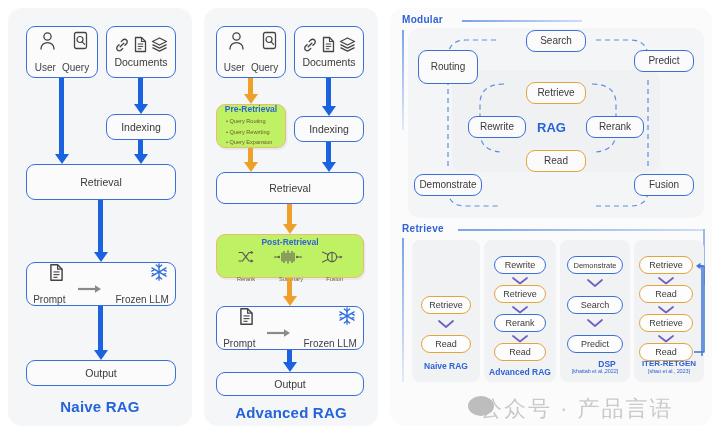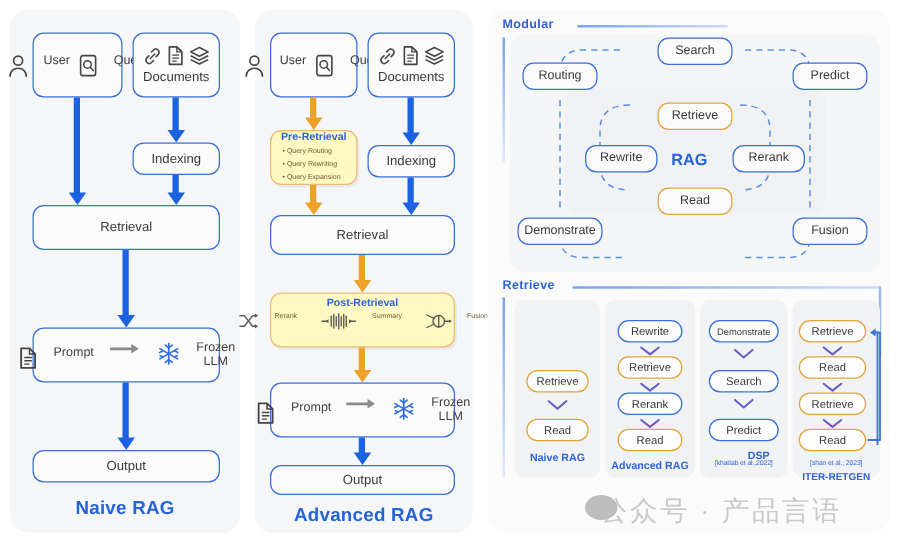--- a/index.html
+++ b/index.html
@@ -28,21 +28,21 @@
     border-radius: 9px;
     display: flex; flex-direction: column;
     align-items: center; justify-content: center;
     color: #3a3a3a;
     font-size: 10.5px;
     text-align: center;
     line-height: 1.15;
   }
   .node.orange { border-color: #e3a43c; }
   .node.amberfill {
-    background: #fef9c3;
+    background: #bef264;
     border: 1.4px solid #efb974;
     box-shadow: 1.5px 2px 0 rgba(0,0,0,.05);
   }
   .arr-blue  { background: #1a62e0; }
   .arr-amber { background: #eda12a; }
 
   .vline { position: absolute; width: 5px; }
   .vhead {
     position: absolute; width: 0; height: 0;
     border-left: 7px solid transparent;
@@ -52,21 +52,21 @@
   .vhead.amber { border-top: 10px solid #eda12a; }
 
   .caption {
     position: absolute; width: 100%; text-align: center;
     color: #2563d9; font-weight: bold; font-size: 15px;
     letter-spacing: .2px;
   }
 
   
   .icon-row { display: flex; align-items: flex-end; gap: 8px; justify-content: center; }
-  .icon-cell { display: flex; flex-direction: row; align-items: flex-start; gap: 12px; }
+  .icon-cell { display: flex; flex-direction: column; align-items: flex-end; gap: 12px; }
   .icon-cell .lbl { font-size: 10px; color: #3f3f3f; }
   svg { display: block; }
 
   
   .sec-title {
     position: absolute;
     color: #2f63d4; font-weight: bold; font-size: 10px;
     letter-spacing: .3px;
   }
   .sec-rule {
@@ -482,21 +482,21 @@
 
       <g fill="none" stroke="#5c8fe3" stroke-width="1.2" stroke-dasharray="5,4">
         <path d="M96 56 Q72 56 72 76 L72 104 Q72 124 96 124"></path>
         <path d="M184 56 Q208 56 208 76 L208 104 Q208 124 184 124"></path>
       </g>
     </svg>
 
     <div class="node" style="left:136px; top:22px; width:60px; height:22px; font-size:10px;">
       <span>Search</span>
     </div>
-    <div class="node" style="left:28px; top:42px; width:60px; height:22px; font-size:10px;">
+    <div class="node" style="left:28px; top:42px; width:60px; height:34px; font-size:10px;">
       <span>Routing</span>
     </div>
     <div class="node" style="left:244px; top:42px; width:60px; height:22px; font-size:10px;">
       <span>Predict</span>
     </div>
     <div class="node" style="left:24px; top:166px; width:68px; height:22px; font-size:10px;">
       <span>Demonstrate</span>
     </div>
     <div class="node" style="left:244px; top:166px; width:60px; height:22px; font-size:10px;">
       <span>Fusion</span>
@@ -599,20 +599,20 @@
     <div class="pat-node orange" style="left:249px; top:335px; width:54px; height:18px;">
       <span>Read</span>
     </div>
 
     <svg class="chev" style="left:300px; top:248px;" width="22" height="100">
       <path d="M4 344 L12 344 L12 10 L8 10" transform="translate(0,-248) translate(0,248)" fill="none" stroke="#3f76d6" stroke-width="1.5"></path>
       <path d="M4 96 L14 96 L14 10 L8 10" fill="none" stroke="#3f76d6" stroke-width="1.5" stroke-linejoin="round"></path>
       <path d="M10.5 6.8 L6 10 L10.5 13.2 z" fill="#3f76d6"></path>
     </svg>
 
-    <div class="pat-name" style="left:242px; top:369px; width:74px; font-size:8px;">ITER-RETGEN</div>
+    <div class="pat-name" style="left:242px; top:351px; width:74px; font-size:8px;">ITER-RETGEN</div>
     <div class="pat-cite" style="left:242px; top:360px; width:74px;">[shao et al., 2023]</div>
 
     <div class="watermark" style="left:90px; top:386px;">公众号 · 产品言语</div>
     <div class="wm-dot" style="left:78px; top:388px; width:26px; height:20px;"></div>
   </div>
 
 </div>
 
 </body></html>

